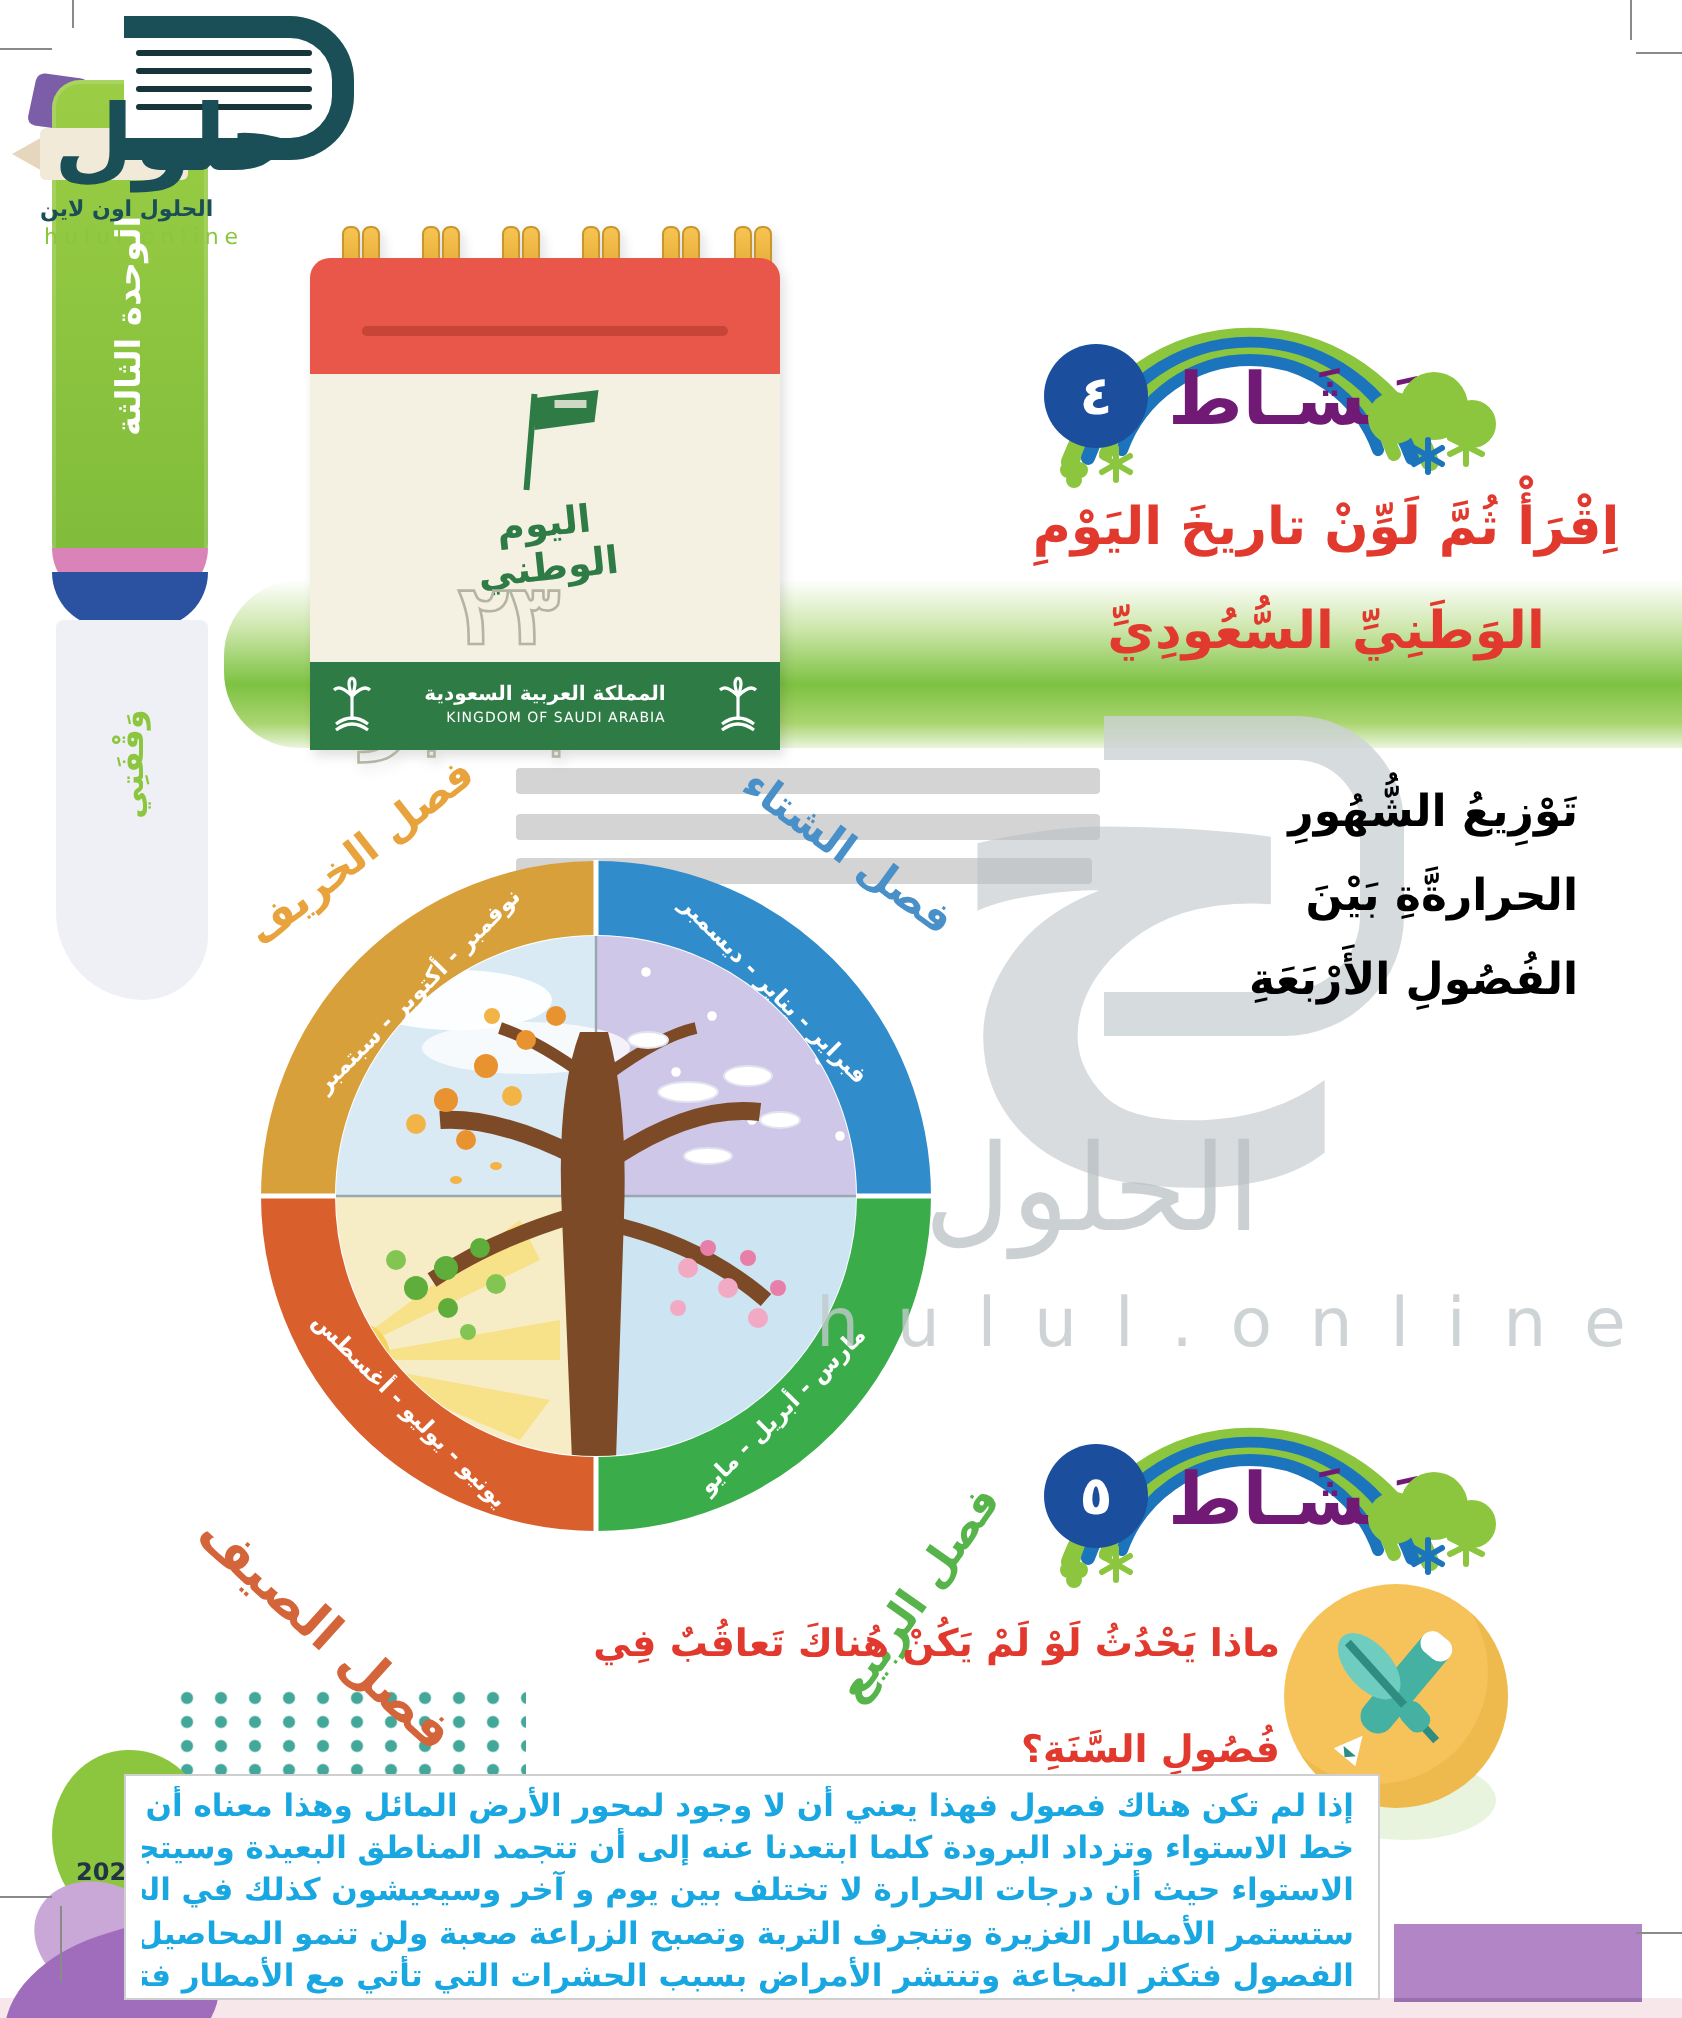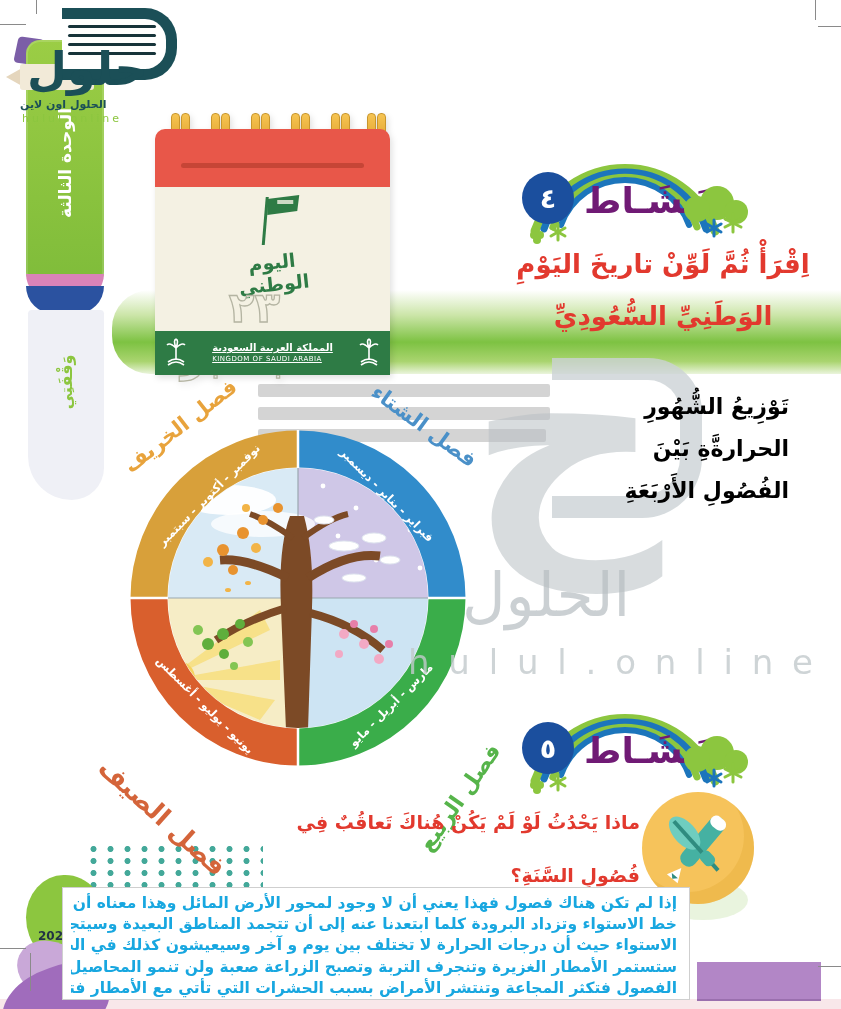--- a/index.html
+++ b/index.html
@@ -36,21 +36,21 @@
   .calendar{left:155px;top:113px;width:235px;height:262px;z-index:2;filter:drop-shadow(2px 3px 3px rgba(0,0,0,.12));}
   .cal-header{left:0;top:16px;width:235px;height:58px;background:#e85749;border-radius:10px 10px 0 0;}
   .cal-stripe{left:26px;top:34px;width:183px;height:5px;background:#c64536;border-radius:3px;}
   .ring{width:7px;height:30px;background:linear-gradient(#f6c452,#dfa02c);border:1px solid #c8962d;border-radius:4px;position:absolute;top:0;}
   .cal-body{left:0;top:74px;width:235px;height:144px;background:#f4f1e3;}
   .natday{left:50%;top:8px;transform:translateX(-50%);text-align:center;}
   .natday .script{font-size:19px;font-weight:bold;color:#2e7b45;transform:rotate(-6deg);display:inline-block;}
   .cal-date{left:0;top:96px;width:199px;text-align:center;font-size:42px;font-weight:bold;
             color:transparent;-webkit-text-stroke:1.3px #b4b4a2;letter-spacing:2px;}
   .cal-footer{left:0;top:218px;width:235px;height:44px;background:#2e7b45;display:flex;align-items:center;justify-content:space-between;padding:0 10px;box-sizing:border-box;}
-  .cal-country{text-align:left;color:#fff;line-height:1.25;text-decoration:underline;}
+  .cal-country{text-align:right;color:#fff;line-height:1.25;}
   .cal-country .ar{font-size:10px;font-weight:bold;}
   .cal-country .en{font-size:7px;letter-spacing:.5px;}
   
   .green-band{left:112px;top:290px;width:729px;height:84px;border-radius:38px 0 0 38px;z-index:1;
       background:linear-gradient(180deg,rgba(141,198,63,0) 0%,rgba(141,198,63,.45) 30%,#7dc242 62%,rgba(141,198,63,.75) 85%,rgba(141,198,63,.18) 100%);}
   .inst{right:28px;top:238px;width:300px;text-align:center;color:#e2392e;font-weight:bold;
         font-size:26px;line-height:52px;z-index:4;}
   
   .wm-bar{background:#cccccc;opacity:.85;z-index:1;border-radius:2px;}
   .wm-hook{left:552px;top:358px;width:128px;height:116px;border:22px solid #ccd3d6;border-left:none;

